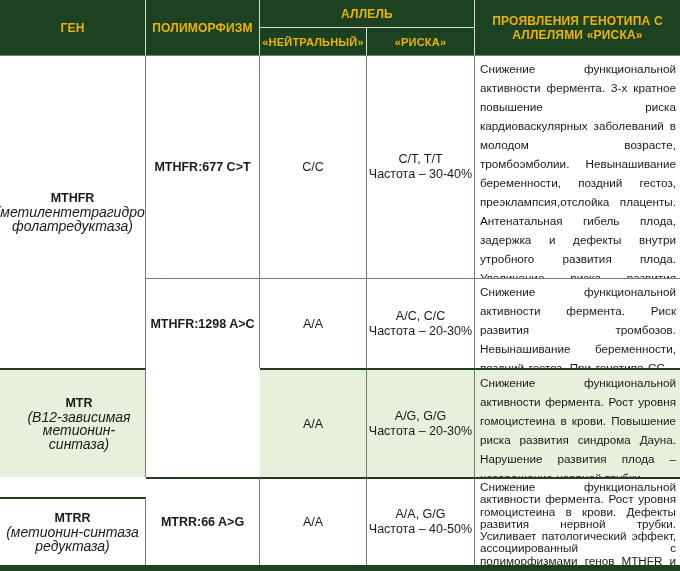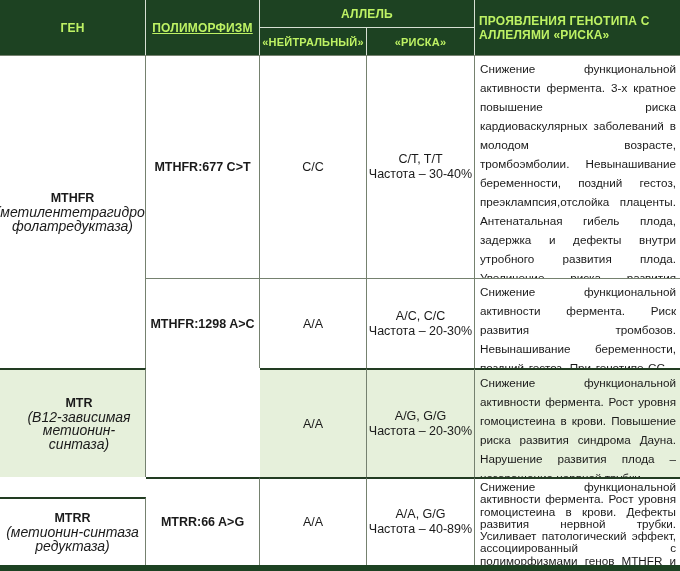--- a/index.html
+++ b/index.html
@@ -8,26 +8,26 @@
     width:680px;height:565px;
     display:grid;
     grid-template-columns:146px 114px 107px 108px 205px;
     grid-template-rows:28px 27px 223px 90px 109px 88px;
     background:#fff;
     box-sizing:border-box;
   }
   .tbl *{box-sizing:border-box;}
   
   .hc{
-    background:#1d4222;color:#bef264;font-weight:bold;font-size:12px;line-height:14px;
-    display:flex;align-items:center;justify-content:center;
+    background:#1d4222;color:#eab308;font-weight:bold;font-size:12px;line-height:14px;
+    display:flex;align-items:center;justify-content:center;text-align:center;
     padding:2px 4px;letter-spacing:.2px;
   }
   .gene-h{grid-area:1/1/3/2;border-right:1px solid #d7e0d4;}
-  .poly-h{grid-area:1/2/3/3;border-right:1px solid #d7e0d4;text-decoration:underline;}
+  .poly-h{grid-area:1/2/3/3;border-right:1px solid #d7e0d4;}
   .allele-h{grid-area:1/3/2/5;border-right:1px solid #d7e0d4;border-bottom:1px solid #d7e0d4;}
   .manif-h{grid-area:1/5/3/6;}
   .neutral-h{grid-area:2/3/3/4;border-right:1px solid #d7e0d4;font-size:11px;}
   .risk-h{grid-area:2/4/3/5;border-right:1px solid #d7e0d4;font-size:11px;}
   
   .bc{display:flex;flex-direction:column;align-items:center;justify-content:center;
       text-align:center;font-size:12.5px;overflow:hidden;}
   .thinR{border-right:1px solid #75816f;}
   .thinT{border-top:1px solid #75816f;}
   .thickT{border-top:2px solid #223c22;}
@@ -100,17 +100,17 @@
   <div class="bc r3 thinR thickT green">
     <div class="rline">A/G, G/G</div>
     <div class="rline">Частота – 20-30%</div>
   </div>
   <div class="mcell m3 thickT green" lang="ru">Снижение функциональной активности фермента. Рост уровня гомоцистеина в крови. Повышение риска развития синдрома Дауна. Нарушение развития плода – незаращение нервной трубки.</div>
 
   <div class="bc pcell p4 thinR thickT">MTRR:66 A&gt;G</div>
   <div class="bc n4 thinR thickT">A/A</div>
   <div class="bc r4 thinR thickT">
     <div class="rline">A/A, G/G</div>
-    <div class="rline">Частота – 40-89%</div>
+    <div class="rline">Частота – 40-50%</div>
   </div>
   <div class="mcell m4 thickT tight" lang="ru">Снижение функциональной активности фермента. Рост уровня гомоцистеина в крови. Дефекты развития нервной трубки. Усиливает патологический эффект, ассоциированный с полиморфизмами генов MTHFR и MTR</div>
 </div>
 <div class="bottom-bar"></div>
 
 </body></html>

